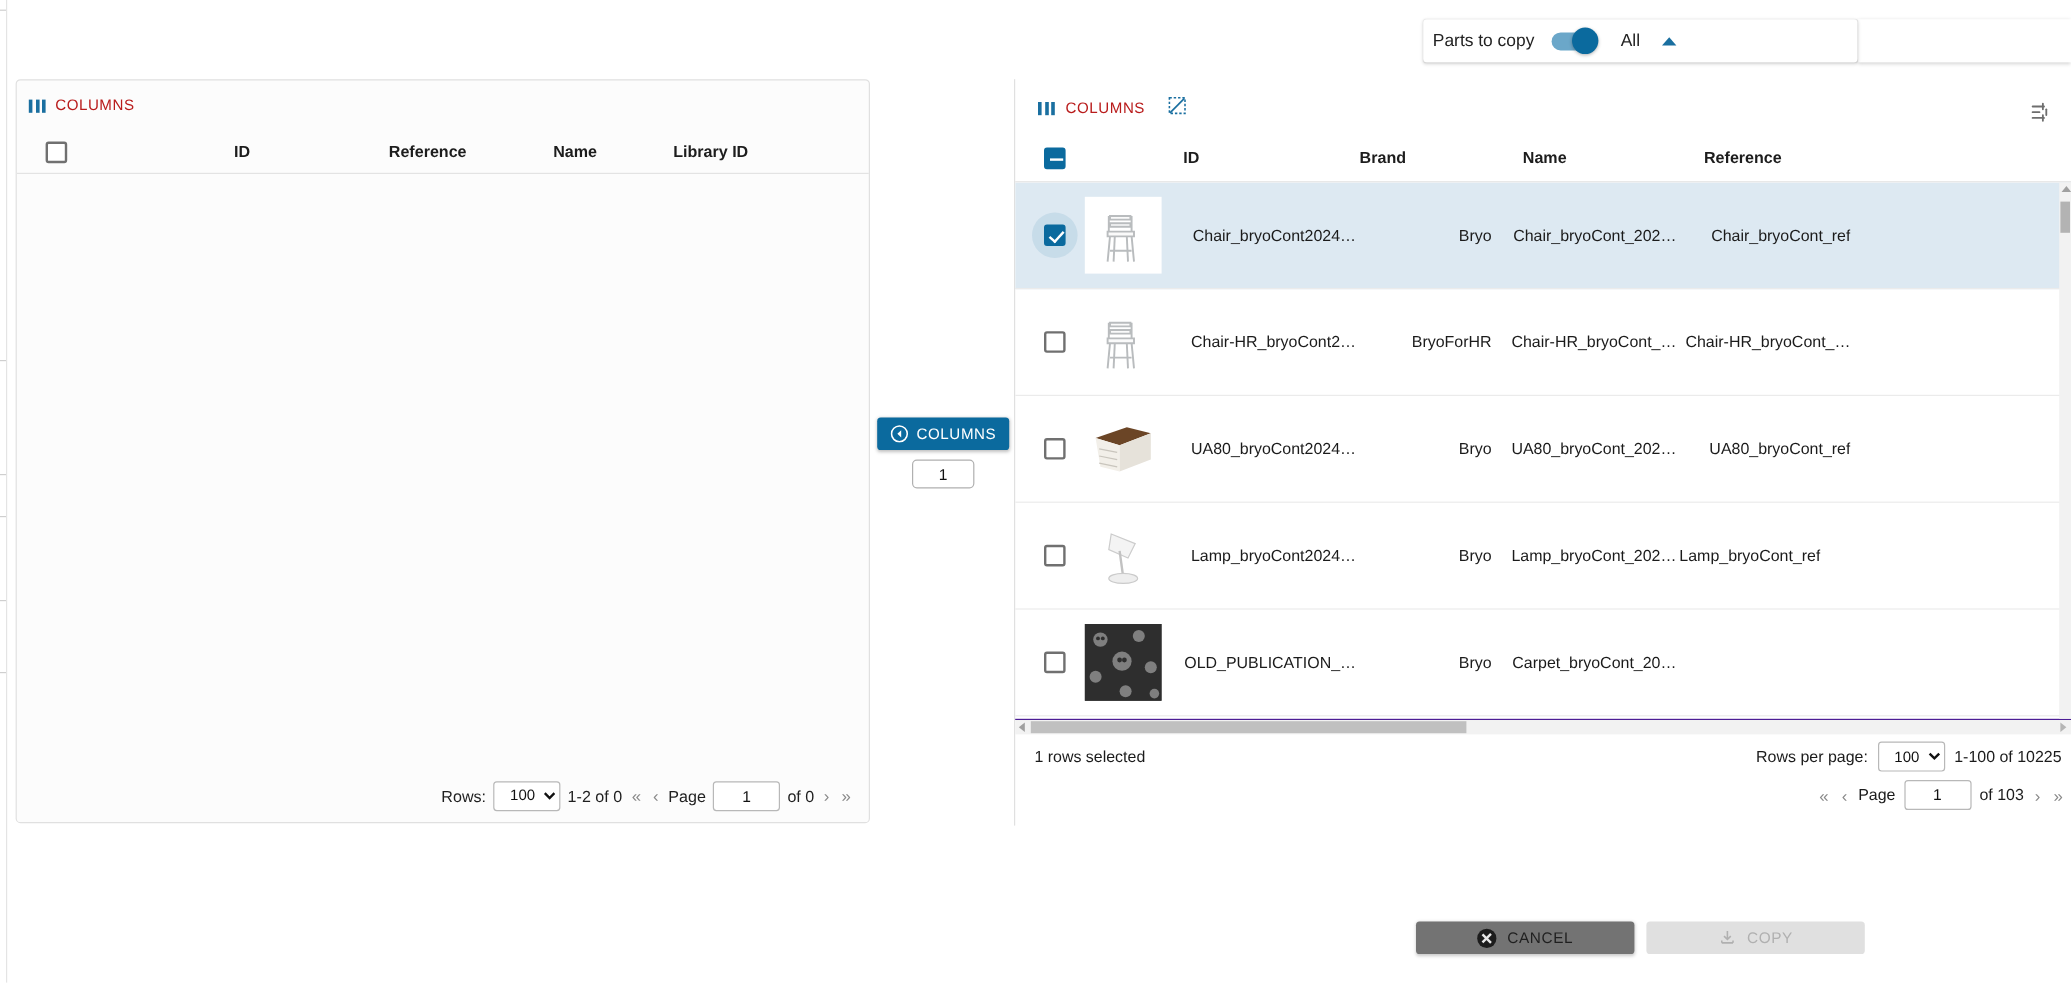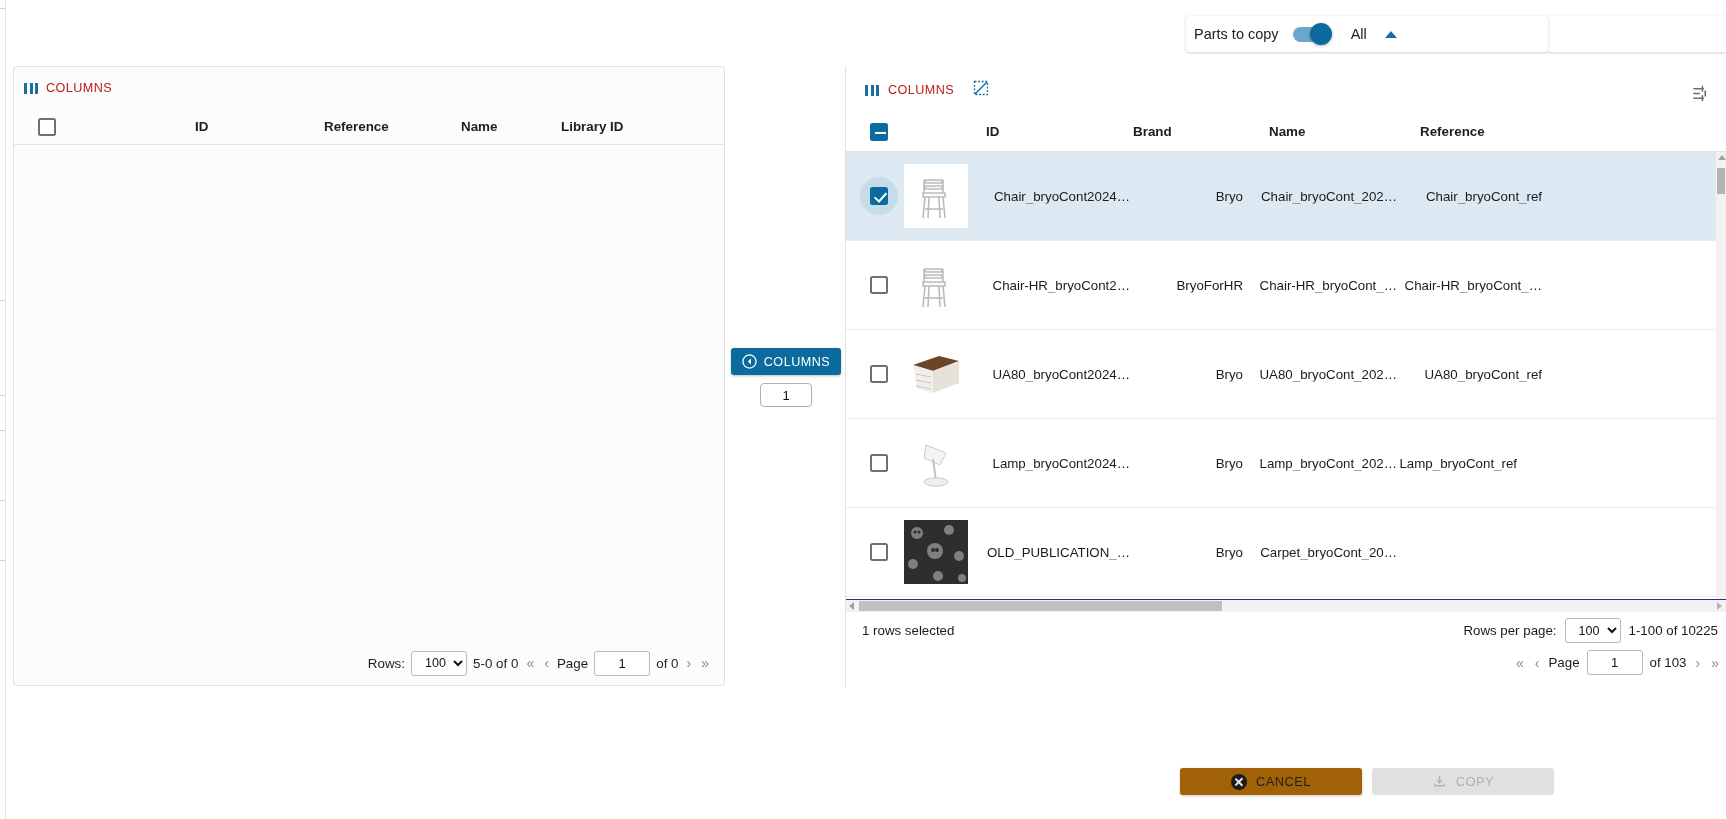--- a/index.html
+++ b/index.html
@@ -242,21 +242,21 @@
     position: relative; height: 76px; font-size: 13.3px; color: #1b1b1b;
   }
   .rows-selected { position: absolute; left: 16px; top: 11px; }
   .rpp { position: absolute; right: 8px; top: 6px; display: flex; align-items: center; gap: 8px; margin-left: 36px; }
   .pager2 { position: absolute; right: 5px; top: 38px; display: flex; align-items: center; gap: 7px; }
 
   
   .btm-cancel {
     position: absolute; left: 1180px; top: 768px;
     width: 182px; height: 27px;
-    background: #a16207; border: none; border-radius: 3px;
+    background: #737373; border: none; border-radius: 3px;
     display:flex; align-items:center; justify-content:center; gap:9px;
     font-size: 12.8px; letter-spacing:.5px; color:#1f1f1f; cursor: pointer;
     box-shadow: 0 1px 3px rgba(0,0,0,.22);
     font-family: "Liberation Sans", sans-serif;
   }
   .btm-copy {
     position: absolute; left: 1372px; top: 768px;
     width: 182px; height: 27px;
     background: #e0e0e0; border: none; border-radius: 3px;
     display:flex; align-items:center; justify-content:center; gap:9px;
@@ -320,21 +320,21 @@
       <div class="hdr-cell" style="left:447px">Name</div>
       <div class="hdr-cell" style="left:547px">Library ID</div>
     </div>
 
 
     <div class="left-footer">
       <span>Rows:</span>
       <select class="mini">
         <option>100</option>
       </select>
-      <span>5-0 of 0</span>
+      <span>1-2 of 0</span>
       <span class="pg-arrow">«</span>
       <span class="pg-arrow">‹</span>
       <span>Page</span>
       <input class="pg-input" value="1" style="">
       <span>of 0</span>
       <span class="pg-arrow">›</span>
       <span class="pg-arrow">»</span>
     </div>
   </div>
 

